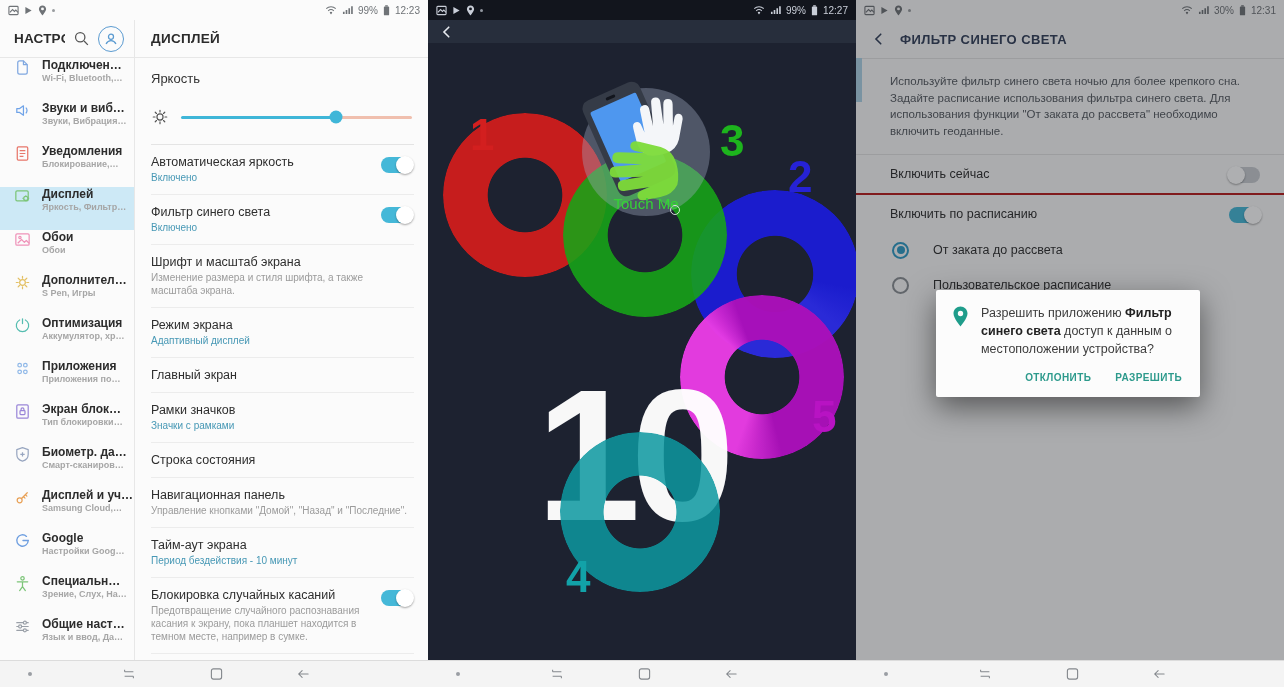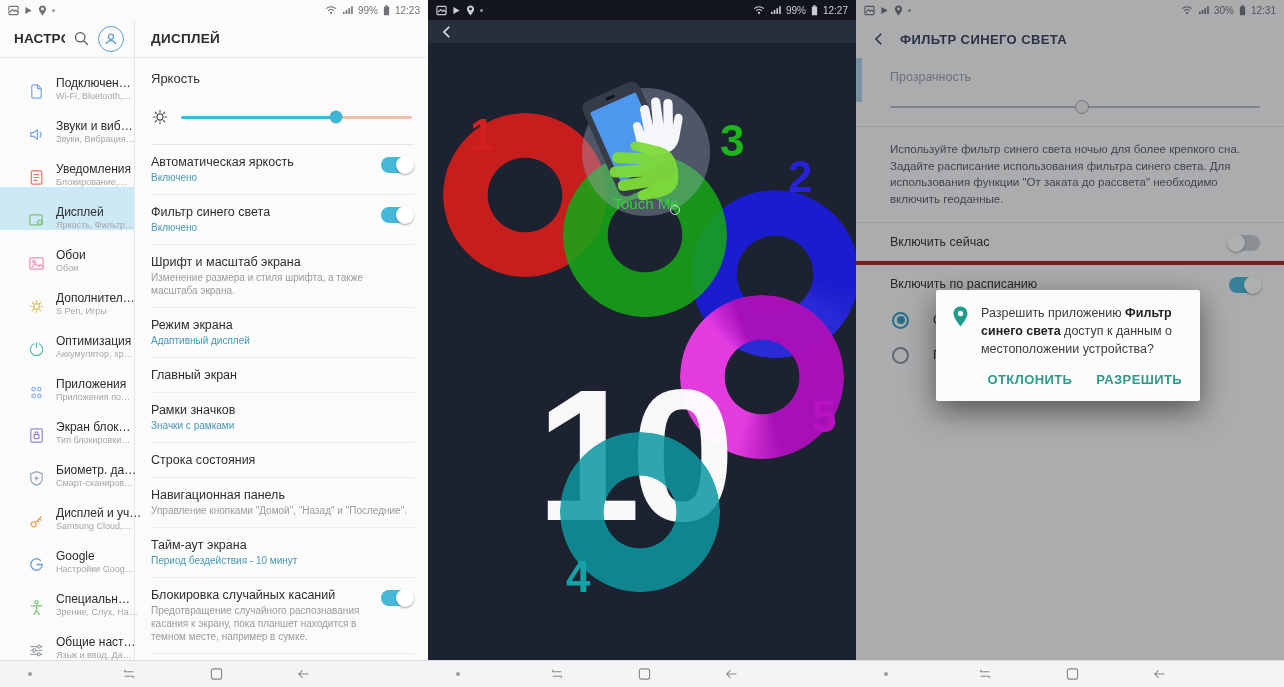--- a/index.html
+++ b/index.html
@@ -34,21 +34,21 @@
   .set-title { font-size:13.5px; font-weight:bold; color:#2b2b2b; letter-spacing:.2px;
                white-space:nowrap; overflow:hidden; flex:0 1 auto; }
   .hdr-icon { display:inline-flex; color:#555; flex:0 0 auto; }
   .profile-badge { width:26px; height:26px; border-radius:50%; border:1.4px solid #5b9bd1;
                    display:flex; align-items:center; justify-content:center; color:#5b9bd1; flex:0 0 auto;}
   .set-header-right { flex:1; display:flex; align-items:center; padding-left:16px;
                       font-size:13.5px; font-weight:bold; color:#2b2b2b; letter-spacing:.3px; }
   .set-body { display:flex; height:602px; }
 
   .sidebar { width:135px; border-right:1px solid #e7e7e7; background:#fbfbfb; }
-  .side-item { height:43px; display:flex; align-items:flex-end; gap:10px; padding-left:27px; cursor:pointer; }
+  .side-item { height:43px; display:flex; align-items:flex-start; gap:10px; padding-left:13px; cursor:pointer;font-weight:bold; }
   .side-item.sel { background:#cde9f6; }
   .sicon { display:inline-flex; flex:0 0 auto; }
   .sicon svg { display:block; }
   .side-text { display:flex; flex-direction:column; gap:1px; min-width:0; }
   .side-title { font-size:12px; color:#2c2c2c; white-space:nowrap; }
   .side-sub { font-size:9px; color:#a6a6a6; white-space:nowrap; }
 
   .main { flex:1; padding:0 14px 0 16px; overflow:hidden; }
   .bright-label { padding-top:13px; font-size:13px; color:#333; }
   .bright-row { display:flex; align-items:center; gap:12px; padding:22px 2px 18px 0; color:#555; }
@@ -106,36 +106,36 @@
   .blf-content { position:absolute; top:58px; left:0; right:0; bottom:27px; background:#fbfbfb; }
   .scrollhint { position:absolute; left:0; top:0; width:6px; height:44px; background:#aed5e8; }
   .blf-pad { padding:0 24px 0 34px; }
   .blf-opacity { padding-top:12px; font-size:12.5px; color:#9aa0a6; }
   .blf-slider { position:relative; margin:22px 0 18px; height:2px; background:#b9bcc0; border-radius:1px; }
   .blf-thumb { position:absolute; left:52%; top:50%; transform:translate(-50%,-50%);
                width:14px; height:14px; border-radius:50%; background:#f2f2f2; border:1.5px solid #9aa0a6; }
   .blf-desc { padding:14px 24px 14px 34px; font-size:11.5px; line-height:1.45; color:#555a60;
               border-top:1px solid #e3e3e3; border-bottom:1px solid #e3e3e3; }
   .blf-row { display:flex; align-items:center; justify-content:space-between;
-             padding:10px 24px 10px 34px; border-bottom:4px solid #b91c1c; cursor:pointer; }
+             padding:10px 24px 10px 34px; border-bottom:2px solid #b91c1c; cursor:pointer; }
   .blf-row-title { font-size:12.5px; color:#2e2e2e; }
   .radio-row { display:flex; align-items:center; gap:24px; padding:9px 24px 9px 36px; cursor:pointer; }
   .radio { width:17px; height:17px; border-radius:50%; border:2px solid #8a8f94; position:relative; flex:0 0 auto; }
   .radio.sel { border-color:#2f9bc6; }
   .radio.sel::after { content:""; position:absolute; inset:2.5px; border-radius:50%; background:#2f9bc6; }
   .radio-label { font-size:12.5px; color:#2e2e2e; }
 
   .scrim { position:absolute; left:0; top:0; right:0; bottom:27px; background:rgba(24,27,32,.35); z-index:20; }
   .dialog { position:absolute; left:80px; top:290px; width:264px; background:#fcfcfc; border-radius:2px;
             box-shadow:0 10px 30px rgba(0,0,0,.5); z-index:30; padding:14px 16px 10px; }
   .dialog-body { display:flex; gap:12px; }
   .dialog-text { font-size:12.5px; line-height:1.45; color:#3c3c3c; }
   .dialog-text b { color:#222; }
   .dialog-actions { display:flex; justify-content:flex-end; gap:24px; padding:14px 2px 4px; }
-  .dialog-btn { font-size:13px; font-weight:bold; color:#2d9a8c; letter-spacing:.4px; cursor:pointer;
+  .dialog-btn { font-size:10px; font-weight:bold; color:#2d9a8c; letter-spacing:.4px; cursor:pointer;
                 background:none; border:none; font-family:inherit; }
 </style>
 </head>
 <body>
 
 <div class="screen">
 
   <div class="panel light">
     <div class="statusbar">
       <div class="sb-left">
@@ -669,26 +669,20 @@
       <span class="blf-back">
           <svg width="14" height="14" viewBox="0 0 16 16" fill="none" stroke="currentColor" stroke-width="1.8" stroke-linecap="round">
             <path d="M10 2.5L4.5 8 10 13.5"></path>
           </svg>
         </span>
       <span class="blf-title">ФИЛЬТР СИНЕГО СВЕТА</span>
     </div>
 
     <div class="blf-content">
       <div class="scrollhint"></div>
-      <div class="blf-pad">
-        <div class="blf-opacity">Прозрачность</div>
-        <div class="blf-slider">
-            <div class="blf-thumb"></div>
-          </div>
-      </div>
       <div class="blf-desc">Используйте фильтр синего света ночью для более крепкого сна. Задайте расписание использования фильтра синего света. Для использования функции "От заката до рассвета" необходимо включить геоданные.</div>
 
       <div class="blf-row">
         <span class="blf-row-title">Включить сейчас</span>
         <div class="toggle">
             <span class="knob"></span>
           </div>
       </div>
 
       <div class="blf-row" style="border-bottom:none">

